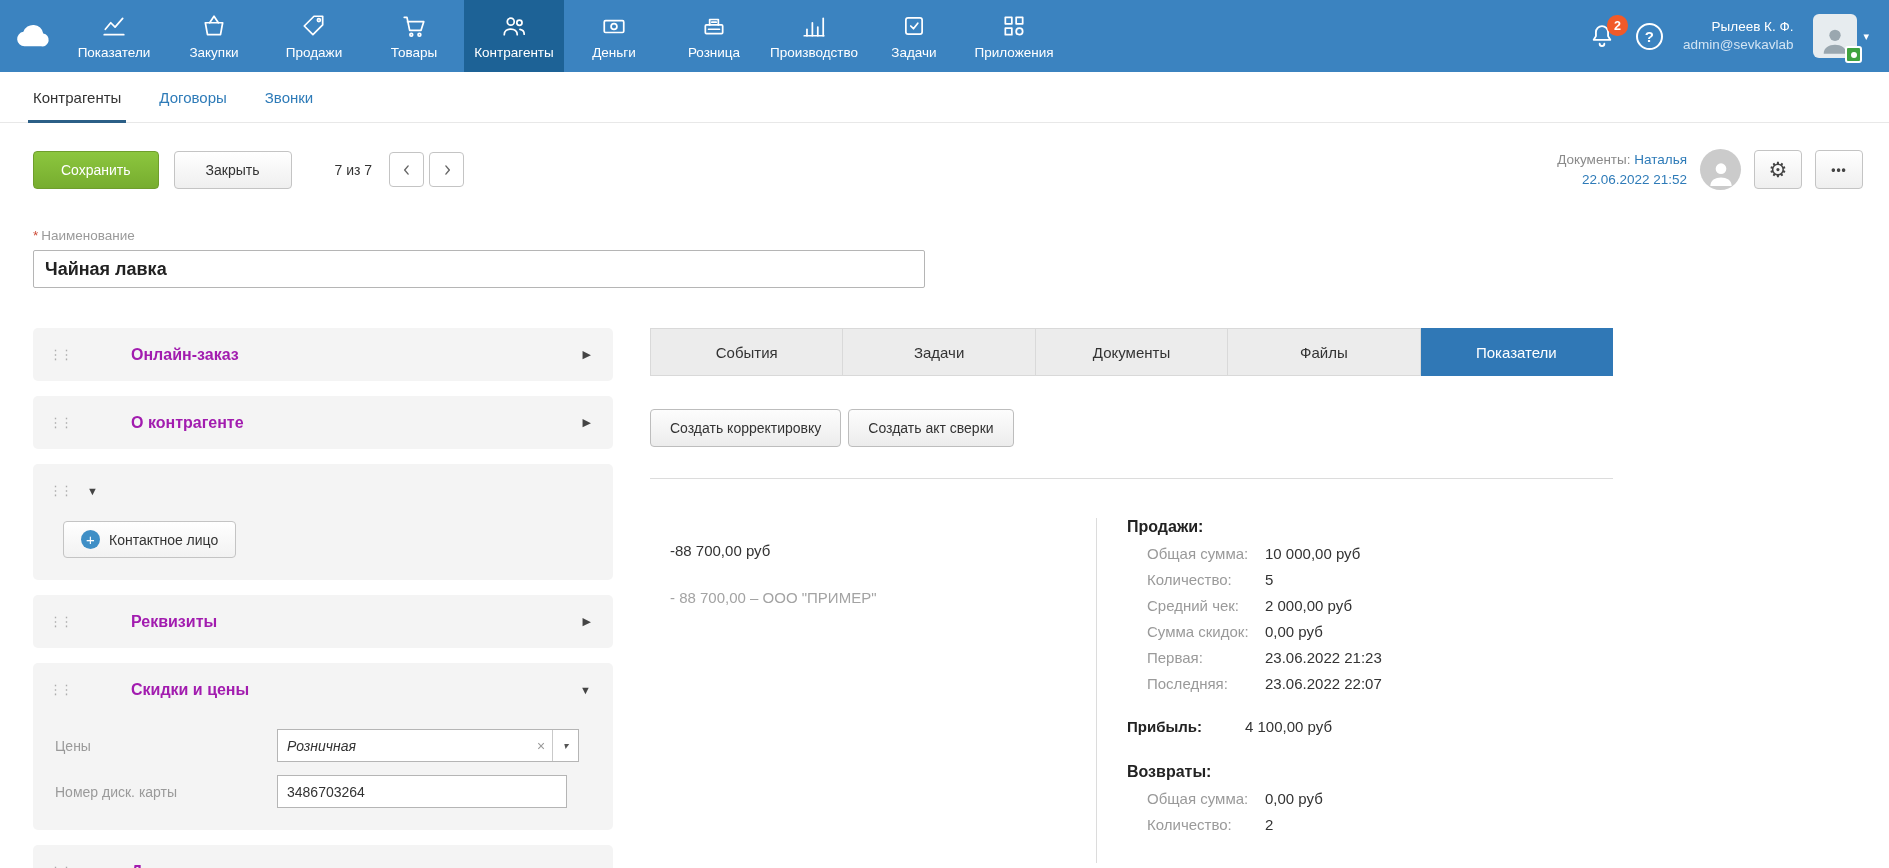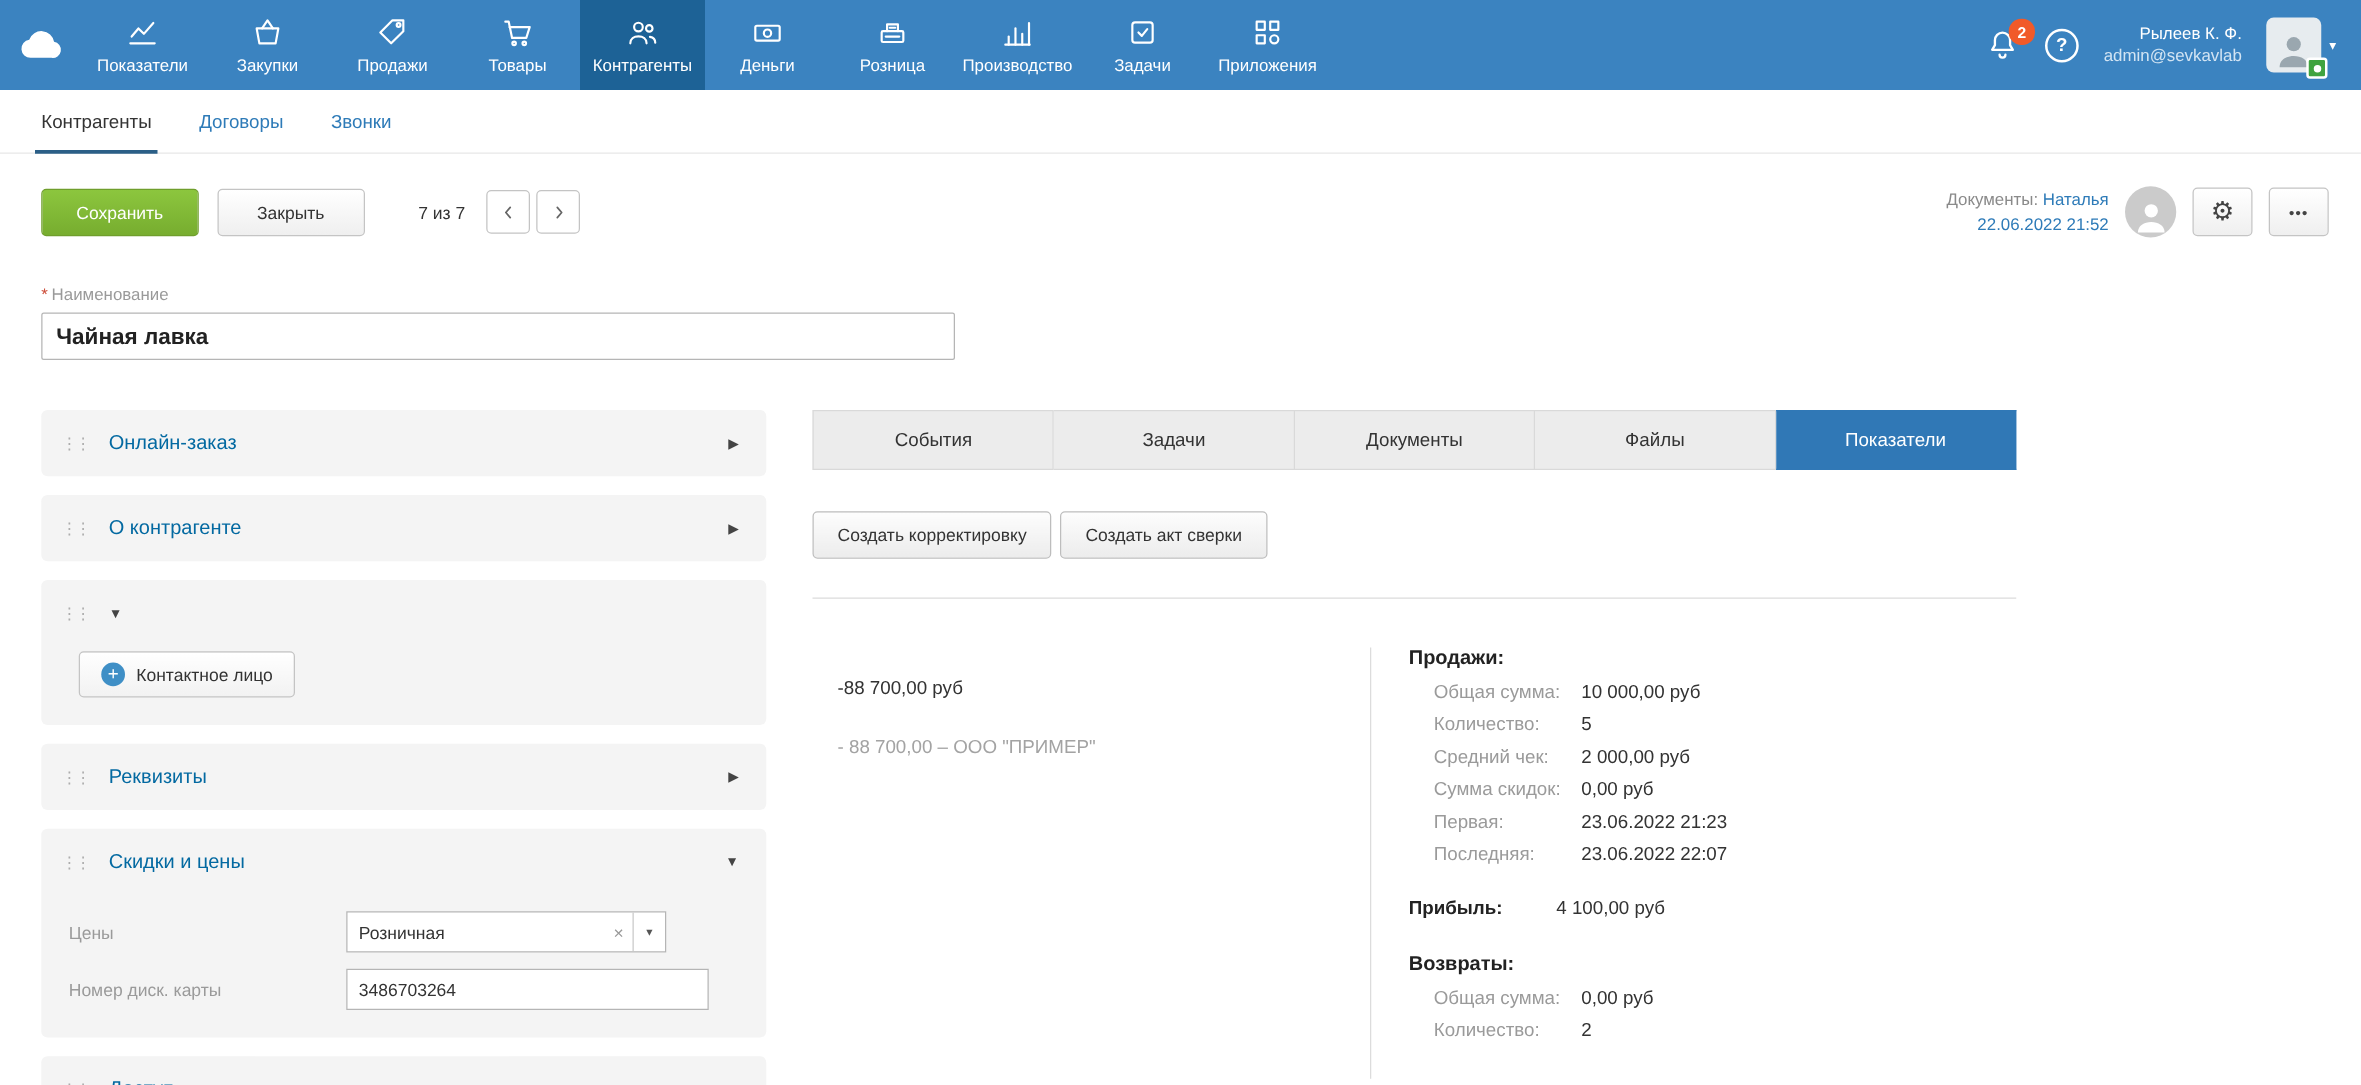--- a/index.html
+++ b/index.html
@@ -65,44 +65,44 @@
   .tool-btn { width:48px; height:39px; background:linear-gradient(#ffffff,#efefef);
     border:1px solid #c4c4c4; border-radius:4px; display:flex; align-items:center; justify-content:center;
     color:#444; cursor:pointer; }
   .tool-btn.gear { font-size:21px; }
   .tool-btn.more { font-size:12px; letter-spacing:1px; font-weight:bold; }
 
   
   .name-block { padding:38px 0 0 33px; }
   .field-label { font-size:13.5px; color:#9a9a9a; margin-bottom:7px; }
   .req { color:#cc4b37; margin-right:3px; }
-  .name-input { width:731px; height:38px; border:1px solid #b5b5b5; border-radius:2px;
+  .name-input { width:892px; height:38px; border:1px solid #b5b5b5; border-radius:2px;
     font-size:18px; font-weight:bold; color:#222; padding:0 11px; font-family:inherit; }
 
   
   .layout { display:flex; align-items:flex-start; padding:40px 0 0 33px; }
   .left-col { width:580px; flex:none; }
   .right-col { width:963px; flex:none; margin-left:37px; }
 
   
   .section { background:#f4f4f4; border-radius:5px; margin-bottom:15px; }
   .sec-header { height:53px; display:flex; align-items:center; padding:0 22px 0 16px; cursor:pointer; }
   .drag { color:#adadad; font-size:13px; letter-spacing:-2px; margin-right:16px; cursor:grab; line-height:1; }
-  .sec-title { flex:1; font-size:16px; font-weight:normal; color:#0369a1; }
+  .sec-title { flex:1; font-size:16px; font-weight:bold; color:#a21caf;margin-left:44px; }
   .sec-chevron { font-size:11px; color:#444; }
   .sec-body { padding:4px 22px 22px 18px; }
   .add-contact-btn { display:inline-flex; align-items:center; gap:9px;
     background:linear-gradient(#ffffff,#f2f2f2); border:1px solid #c4c4c4; border-radius:4px;
     padding:8px 17px; font-size:14px; color:#333; cursor:pointer; margin-left:12px; }
   .plus-circle { width:19px; height:19px; border-radius:50%; background:#3f8fc6; color:#fff;
     display:flex; align-items:center; justify-content:center; font-size:15px; line-height:1; }
   .field-row { display:flex; align-items:center; margin-top:13px; }
   .f-label { width:226px; font-size:14px; color:#9a9a9a; padding-left:4px; }
-  .select { width:256px; height:33px; border:1px solid #b5b5b5; background:#fff; display:flex;
-    align-items:center; font-size:14px; color:#333; cursor:pointer; }
+  .select { width:302px; height:33px; border:1px solid #b5b5b5; background:#fff; display:flex;
+    align-items:center; font-size:14px; color:#333; cursor:pointer;font-style:italic; }
   .sel-text { flex:1; padding:0 9px; }
   .sel-x { color:#999; font-size:14px; padding:0 7px; cursor:pointer; }
   .sel-arrow { width:26px; align-self:stretch; border-left:1px solid #c9c9c9; display:flex;
     align-items:center; justify-content:center; color:#555; font-size:10px; }
   .text-input { width:290px; height:33px; border:1px solid #b5b5b5; font-size:14px; color:#333;
     padding:0 9px; font-family:inherit; }
 
   
   .tabs { display:flex; }
   .tab { flex:1; height:48px; background:#ececec; border:1px solid #d9d9d9; border-left:none;

